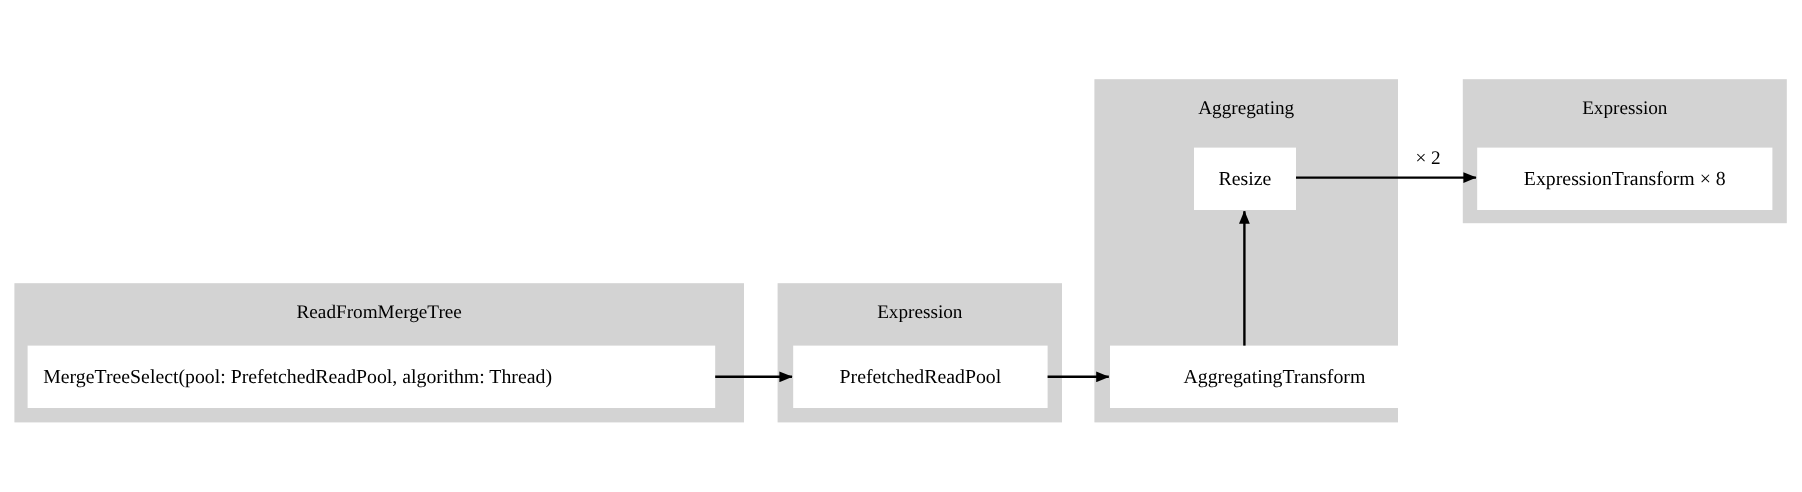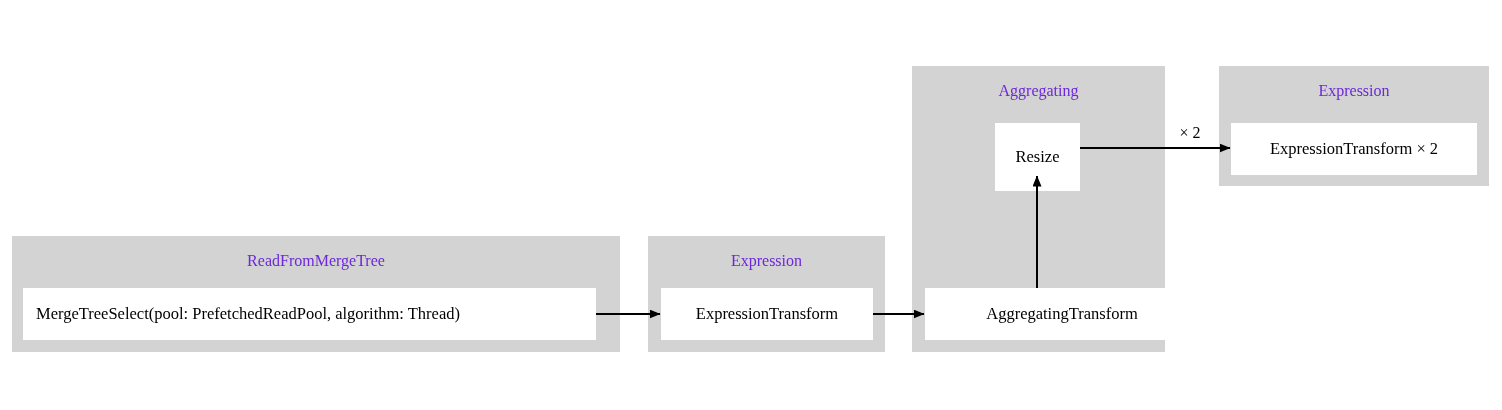--- a/index.html
+++ b/index.html
@@ -18,21 +18,21 @@
   .cluster {
     position: absolute;
     background: #d3d3d3;
     box-sizing: border-box;
   }
   .cluster-title {
     position: absolute;
     left: 0;
     right: 0;
     text-align: center;
-    color: #6d28d9;
+    color: #000000;
     font-size: 16px;
     line-height: 16px;
     white-space: nowrap;
   }
   .node {
     position: absolute;
     background: #ffffff;
     box-sizing: border-box;
     display: flex;
     align-items: center;
@@ -70,38 +70,38 @@
     <div class="cluster-title" style="top:17px;">ReadFromMergeTree</div>
   </div>
   <div class="node left-pad" style="left:23px; top:288px; width:573px; height:52px;">
     <span>MergeTreeSelect(pool: PrefetchedReadPool, algorithm: Thread)</span>
   </div>
 
   <div class="cluster" style="left:648px; top:236px; width:237px; height:116px;">
     <div class="cluster-title" style="top:17px;">Expression</div>
   </div>
   <div class="node center" style="left:661px; top:288px; width:212px; height:52px;">
-    <span>ExpressionTransform</span>
+    <span>PrefetchedReadPool</span>
   </div>
 
   <div class="cluster" style="left:912px; top:66px; width:253px; height:286px;">
     <div class="cluster-title" style="top:17px;">Aggregating</div>
   </div>
-  <div class="node center" style="left:995px; top:123px; width:85px; height:68px;">
+  <div class="node center" style="left:995px; top:123px; width:85px; height:52px;">
     <span>Resize</span>
   </div>
   <div class="node center" style="left:925px; top:288px; width:274px; height:52px;">
     <span>AggregatingTransform</span>
   </div>
 
   <div class="cluster" style="left:1219px; top:66px; width:270px; height:120px;">
     <div class="cluster-title" style="top:17px;">Expression</div>
   </div>
   <div class="node center" style="left:1231px; top:123px; width:246px; height:52px;">
-    <span>ExpressionTransform × 2</span>
+    <span>ExpressionTransform × 8</span>
   </div>
 
   <svg class="edge-svg">
     <defs>
       <marker id="arrow" markerWidth="11" markerHeight="9" refX="10.5" refY="4.5" orient="auto" markerUnits="userSpaceOnUse">
         <path d="M0,0 L11,4.5 L0,9 z" fill="#000000"></path>
       </marker>
       <marker id="arrowup" markerWidth="11" markerHeight="9" refX="10.5" refY="4.5" orient="auto" markerUnits="userSpaceOnUse">
         <path d="M0,0 L11,4.5 L0,9 z" fill="#000000"></path>
       </marker>

